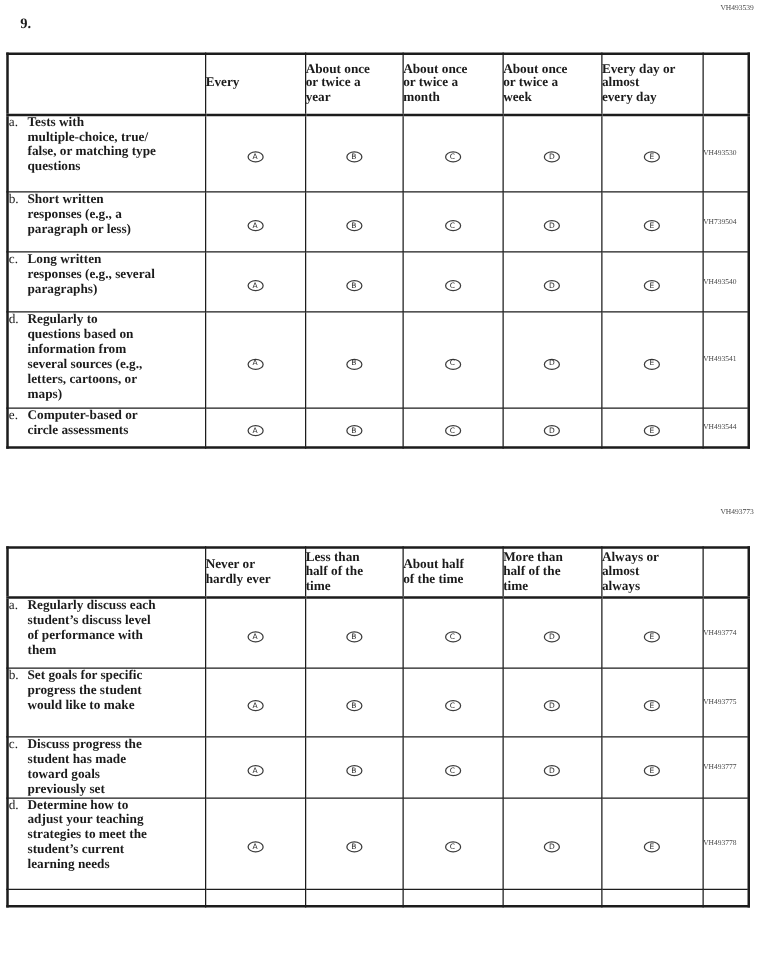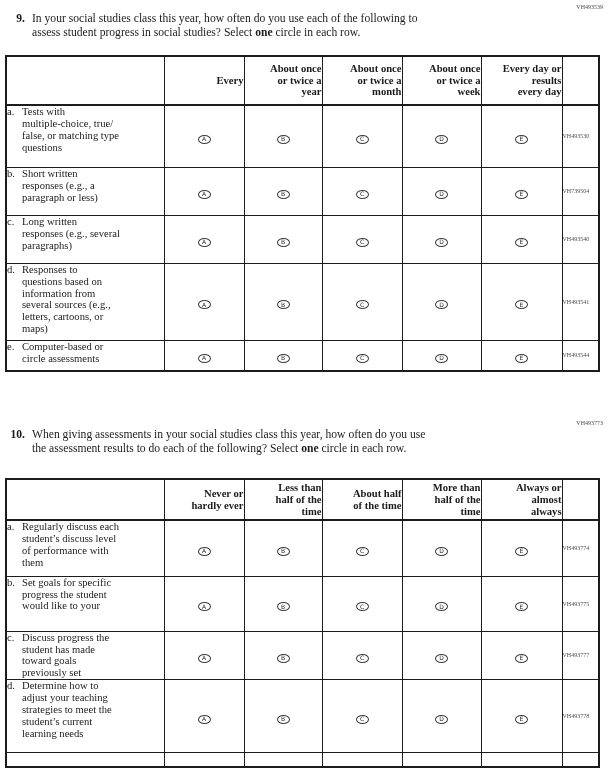--- a/index.html
+++ b/index.html
@@ -16,48 +16,46 @@
   .qbold { font-weight:bold; }
 
   table.survey {
     border-collapse:collapse; table-layout:fixed;
     width:595px; margin-left:5px; border:2px solid #1c1c1c;
   }
   table.survey th, table.survey td { border:1px solid #1c1c1c; padding:0; }
   table.survey thead th {
     border-bottom:2px solid #1c1c1c;
     font-size:10.6px; line-height:11.6px; font-weight:bold;
-    text-align:right; vertical-align:middle; white-space:pre-line; padding:2px 0;
+    text-align:left; vertical-align:middle; white-space:pre-line; padding:2px 0;
   }
   td.label-cell { vertical-align:top; padding:2px 2px 2px 4px; }
   .label-wrap { display:flex; font-size:10.6px; line-height:11.9px; }
   .row-letter { flex:none; width:15px; }
-  .row-label { white-space:pre-line; }
+  .row-label { white-space:pre-line;font-weight:bold; }
   td.opt { text-align:center; vertical-align:middle; }
   td.code-cell { vertical-align:middle; font-size:6px; color:#4a4a4a; padding-left:2px; overflow:hidden; }
   .bubble {
     display:inline-flex; align-items:center; justify-content:center;
     width:13px; height:9px; border:1px solid #3c3c3c; border-radius:50%;
     box-sizing:border-box; background:#fff;
   }
   .bubble .bl { font-size:6px; line-height:1; font-family:"DejaVu Sans", sans-serif; color:#2a2a2a; }
   .t9 { margin-top:16px; }
   .t10 { margin-top:23px; }
   tr.cont td { border-bottom:none; }
 </style>
 </head>
 <body>
 
 <div class="page">
 
   <div class="q-code first">VH493539</div>
   <div class="question">
     <span class="qnum">9.</span>
-    <span class="qtext"><span>In your social studies class this year, how often do you use each of the following to
-assess student progress in social studies? Select </span><span class="qbold">one</span><span> circle in each row.</span></span>
   </div>
 
   <table class="survey t9">
     <colgroup>
       <col style="width:158px">
         <col style="width:80px">
         <col style="width:78px">
       <col style="width:80px">
         <col style="width:79px">
         <col style="width:81px">
@@ -70,21 +68,21 @@
         <th>About once
 or twice a
 year</th>
         <th>About once
 or twice a
 month</th>
         <th>About once
 or twice a
 week</th>
         <th>Every day or
-results
+almost
 every day</th>
         <th></th>
       </tr>
     </thead>
     <tbody>
       <tr style="height:62px">
         <td class="label-cell">
             <div class="label-wrap">
               <span class="row-letter">a.</span>
               <span class="row-label">Tests with
@@ -159,21 +157,21 @@
             </span></td>
         <td class="opt"><span class="bubble">
               <span class="bl">E</span>
             </span></td>
         <td class="code-cell">VH493540</td>
       </tr>
       <tr style="height:77px">
         <td class="label-cell">
             <div class="label-wrap">
               <span class="row-letter">d.</span>
-              <span class="row-label">Responses to
+              <span class="row-label">Regularly to
 questions based on
 information from
 several sources (e.g.,
 letters, cartoons, or
 maps)</span>
             </div>
           </td>
         <td class="opt"><span class="bubble">
               <span class="bl">A</span>
             </span></td>
@@ -213,25 +211,20 @@
             </span></td>
         <td class="opt"><span class="bubble">
               <span class="bl">E</span>
             </span></td>
         <td class="code-cell">VH493544</td>
       </tr>
     </tbody>
   </table>
 
   <div class="q-code second">VH493773</div>
-  <div class="question">
-    <span class="qnum">10.</span>
-    <span class="qtext"><span>When giving assessments in your social studies class this year, how often do you use
-the assessment results to do each of the following? Select </span><span class="qbold">one</span><span> circle in each row.</span></span>
-  </div>
 
   <table class="survey t10">
     <colgroup>
       <col style="width:158px">
         <col style="width:80px">
         <col style="width:78px">
       <col style="width:80px">
         <col style="width:79px">
         <col style="width:81px">
         <col style="width:37px">
@@ -282,21 +275,21 @@
               <span class="bl">E</span>
             </span></td>
         <td class="code-cell">VH493774</td>
       </tr>
       <tr style="height:55px">
         <td class="label-cell">
             <div class="label-wrap">
               <span class="row-letter">b.</span>
               <span class="row-label">Set goals for specific
 progress the student
-would like to your</span>
+would like to make</span>
             </div>
           </td>
         <td class="opt"><span class="bubble">
               <span class="bl">A</span>
             </span></td>
         <td class="opt"><span class="bubble">
               <span class="bl">B</span>
             </span></td>
         <td class="opt"><span class="bubble">
               <span class="bl">C</span>

